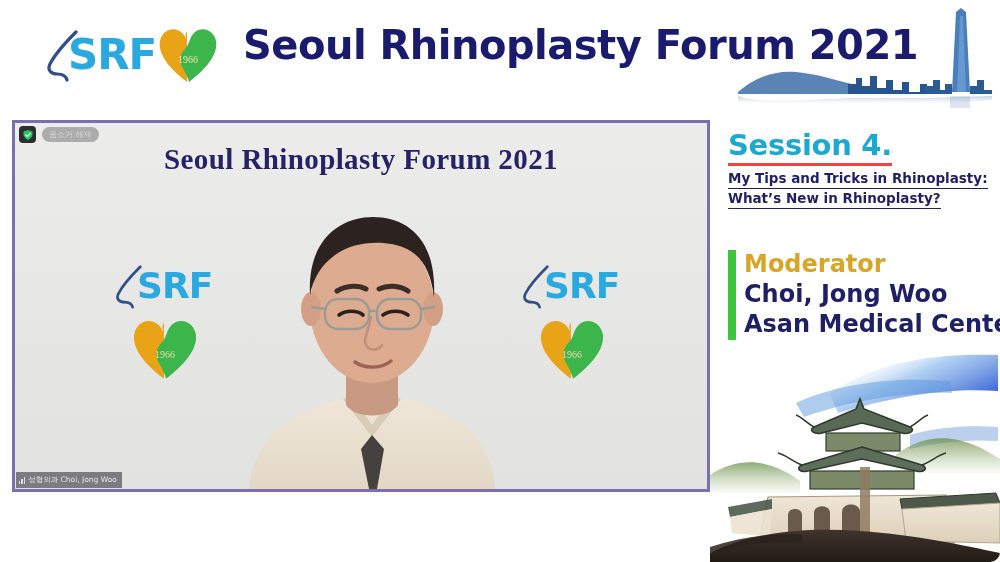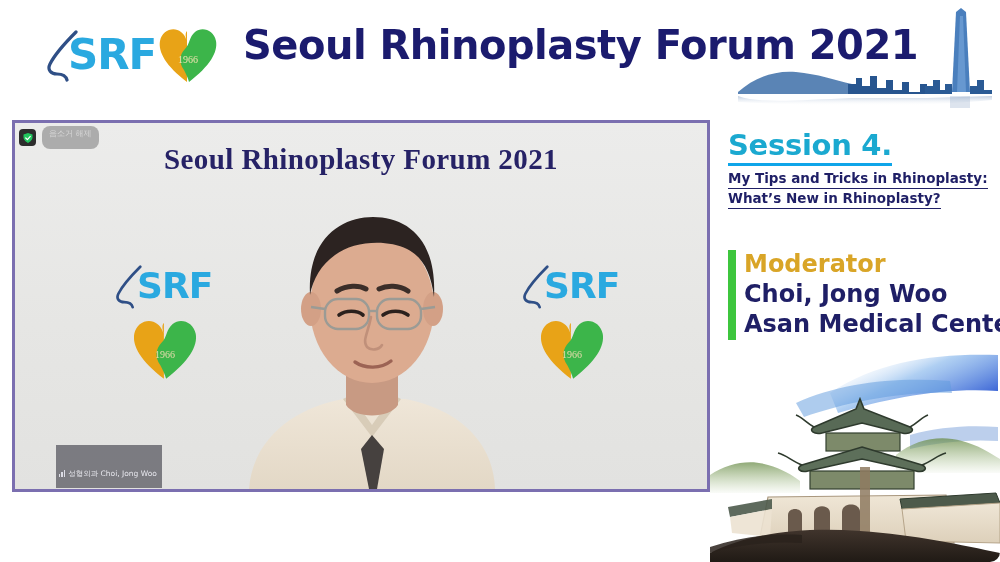--- a/index.html
+++ b/index.html
@@ -108,63 +108,62 @@
   }
   #security-shield {
     width: 17px; height: 17px;
     background: #2d2d2d;
     border-radius: 4px;
     display: flex;
     align-items: center;
     justify-content: center;
   }
   #mute-pill {
-    height: 23px;
+    height: 15px;
     padding: 0 7px;
     border-radius: 8px;
     background: rgba(120,120,120,0.55);
     color: #d8d8d8;
     font-size: 8px;
     line-height: 15px;
     white-space: nowrap;
     font-family: "DejaVu Sans", sans-serif;
   }
   #participant-label {
     position: absolute;
     left: 1px; bottom: 1px;
-    height: 29px;
-    padding: 14px 5px 0 3px;
+    height: 16px;
+    padding: 0 5px 0 3px;
     background: rgba(60,60,70,0.62);
     color: #e8e8ee;
     font-size: 7.5px;
     line-height: 12px;
     display: flex;
     align-items: center;
     gap: 3px;
     white-space: nowrap;
     z-index: 8;
     font-family: "DejaVu Sans", sans-serif;
-    margin-left: 40px;
   }
   .bars { display: inline-flex; align-items: flex-end; gap: 1px; height: 7px; }
   .bars i { display: block; width: 1.4px; background: #dcdce4; }
 
   
   #person { position: absolute; left: 232px; bottom: 0; width: 250px; height: 290px; }
 
   
   #session-title {
     position: absolute;
     left: 728px; top: 128px;
     font-family: "DejaVu Sans", sans-serif;
     font-weight: bold;
     font-size: 29px;
     color: #1ba9d0;
     letter-spacing: -0.3px;
-    border-bottom: 3px solid #0ea5e9;
+    border-bottom: 3px solid #ef4444;
     padding-bottom: 1px;
     display: inline-block;
     white-space: nowrap;
   }
   .session-sub {
     position: absolute;
     left: 728px;
     font-family: "DejaVu Sans", sans-serif;
     font-weight: bold;
     font-size: 13.5px;

